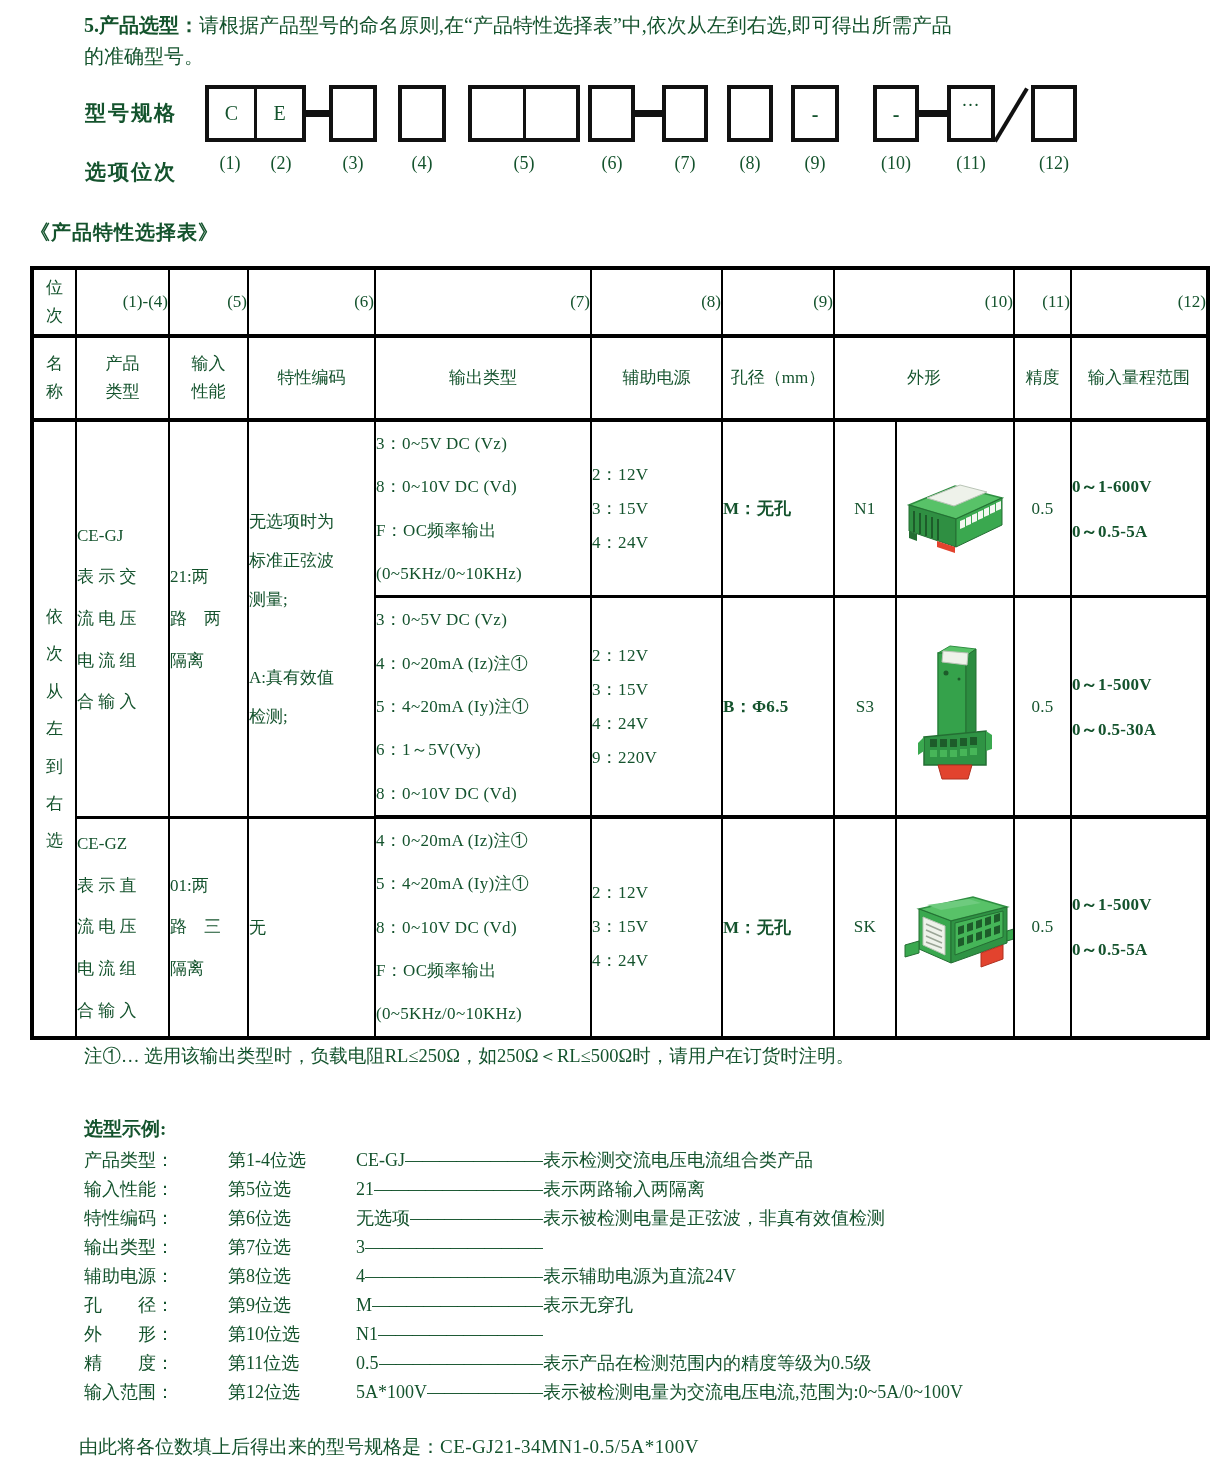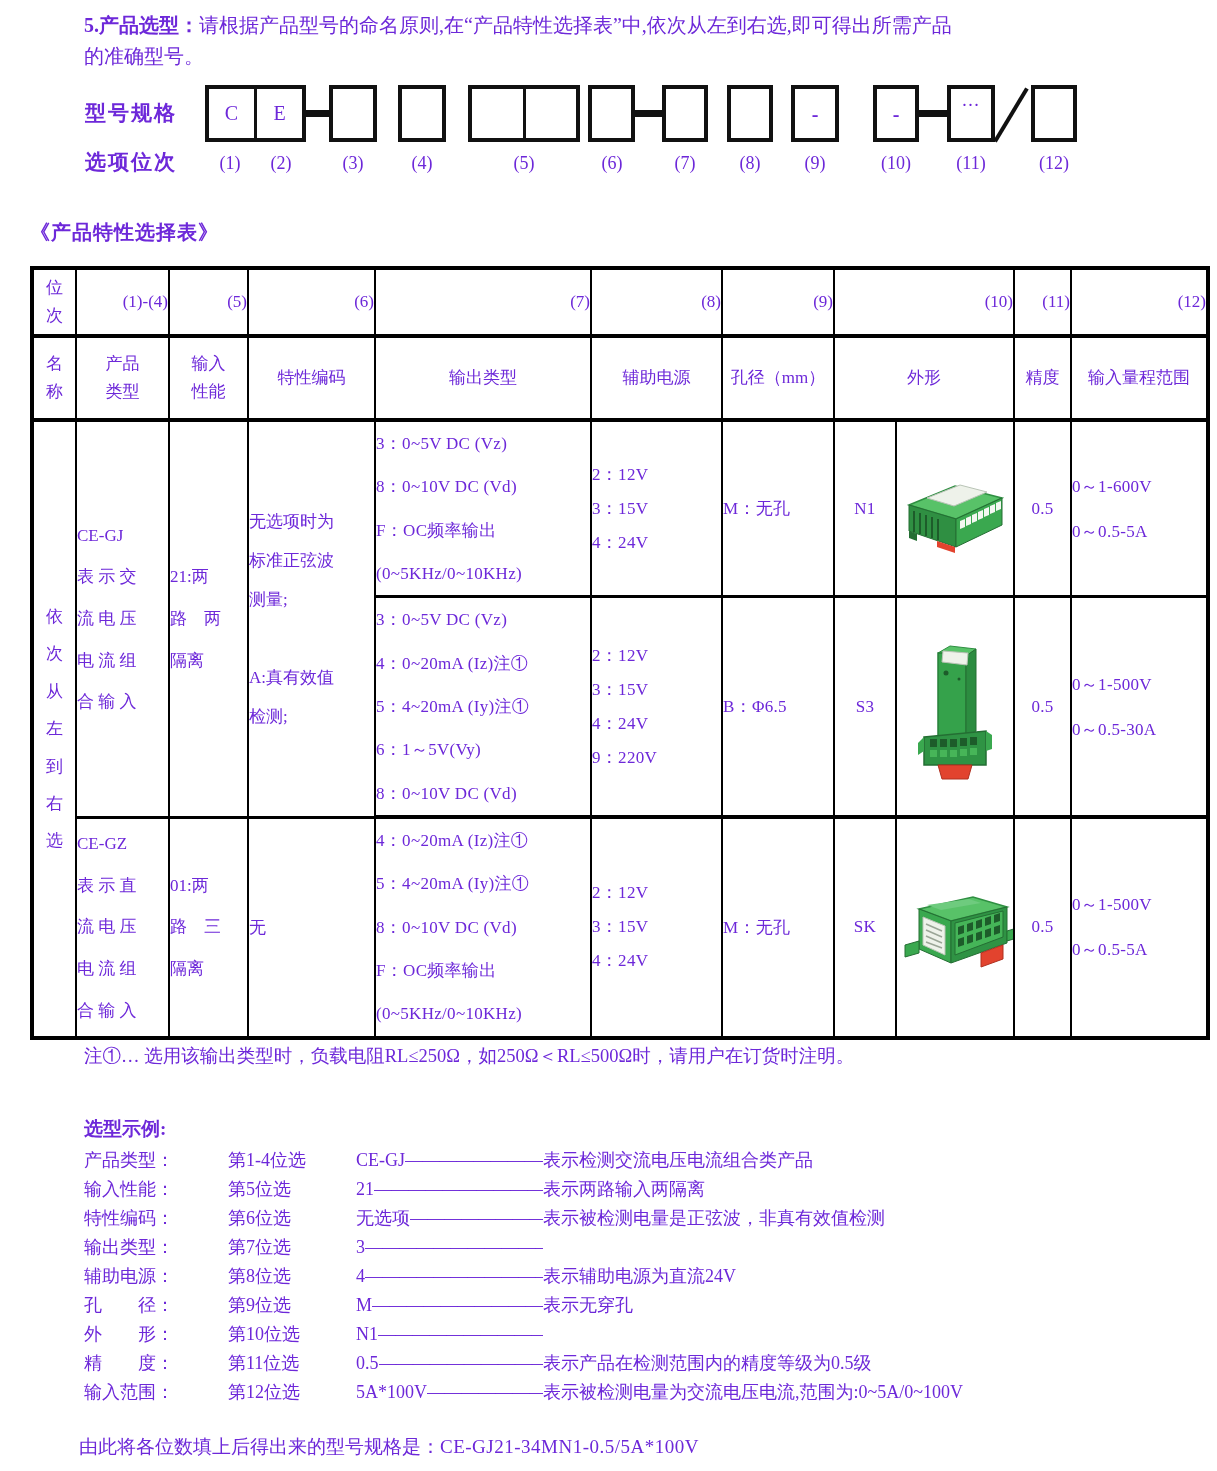--- a/index.html
+++ b/index.html
@@ -1,20 +1,20 @@
 <!DOCTYPE html>
 <html><head>
 <meta charset="utf-8">
 <style>
   html,body{margin:0;padding:0;background:#888;}
   #page{
     position:relative;
     width:1217px;height:1471px;
     background:#ffffff;
-    color:#6d28d9;
+    color:#14532d;
     font-family:"Liberation Serif","DejaVu Serif",serif;
     overflow:hidden;
   }
   .abs{position:absolute;}
   
   #intro{left:84px;top:10px;width:1070px;font-size:20px;line-height:31px;}
   #intro b{font-weight:bold;}
   
   .mbox{
     position:absolute;top:85px;height:57px;
@@ -44,25 +44,25 @@
   tr.hrow1 td{border-bottom:4px solid #000;}
   tr.hrow2 td{border-bottom:4px solid #000;}
   tr.brow1 td{border-bottom:3px solid #000;}
   tr.brow2 td, td.span-gj{border-bottom:4px solid #000;}
   td.c-guide{text-align:center;font-size:20px;line-height:2.2;}
   td.c-prod{padding-left:8px;line-height:2.45;font-size:17px;}
   td.c-input{padding-left:7px;line-height:2.45;margin-left:25px;}
   td.c-feat{padding-left:9px;line-height:2.3;}
   td.c-out{padding-left:12px;line-height:2.55;font-size:16.5px;letter-spacing:.3px;}
   td.c-aux{padding-left:20px;line-height:2.0;letter-spacing:.3px;}
-  td.c-hole{padding-left:17px;letter-spacing:.3px;}
+  td.c-hole{padding-left:17px;letter-spacing:.3px;font-weight:bold;}
   td.c-shape{text-align:center;letter-spacing:.3px;}
   td.c-img{text-align:center;vertical-align:middle;}
   td.c-acc{text-align:center;letter-spacing:.3px;}
-  td.c-range{padding-left:12px;line-height:2.65;letter-spacing:.3px;}
+  td.c-range{padding-left:12px;line-height:2.65;letter-spacing:.3px;font-weight:bold;}
   
   #note{left:84px;top:1043px;width:1080px;font-size:18.5px;}
   #ex-head{left:84px;top:1116px;font-size:19px;font-weight:bold;}
   #ex-rows{left:84px;top:1146px;width:1095px;}
   .ex-row{display:flex;height:29px;line-height:29px;font-size:18px;white-space:nowrap;}
   .ex-label{width:144px;flex:none;}
   .ex-pos{width:128px;flex:none;}
   .ex-mid{width:187px;flex:none;display:flex;overflow:hidden;}
   .ex-val{flex:none;}
   .ex-dash{flex:1;overflow:hidden;white-space:nowrap;letter-spacing:-1px;}
@@ -103,21 +103,21 @@
   <div class="mbox" style="left:873px;width:46px;">
       <span class="mini-dash">-</span>
     </div>
   <div class="conn" style="left:919px;width:28px;"></div>
   <div class="mbox dots-top" style="left:947px;width:48px;">
       <span class="dots">…</span>
     </div>
   <div class="slash-bar"></div>
   <div class="mbox" style="left:1031px;width:46px;"></div>
 
-  <div class="row-label" style="top:148px;">选项位次</div>
+  <div class="row-label" style="top:158px;">选项位次</div>
   <span class="pos-label" style="left:230px;">(1)</span>
   <span class="pos-label" style="left:281px;">(2)</span>
   <span class="pos-label" style="left:353px;">(3)</span>
   <span class="pos-label" style="left:422px;">(4)</span>
   <span class="pos-label" style="left:524px;">(5)</span>
   <span class="pos-label" style="left:612px;">(6)</span>
   <span class="pos-label" style="left:685px;">(7)</span>
   <span class="pos-label" style="left:750px;">(8)</span>
   <span class="pos-label" style="left:815px;">(9)</span>
   <span class="pos-label" style="left:896px;">(10)</span>

